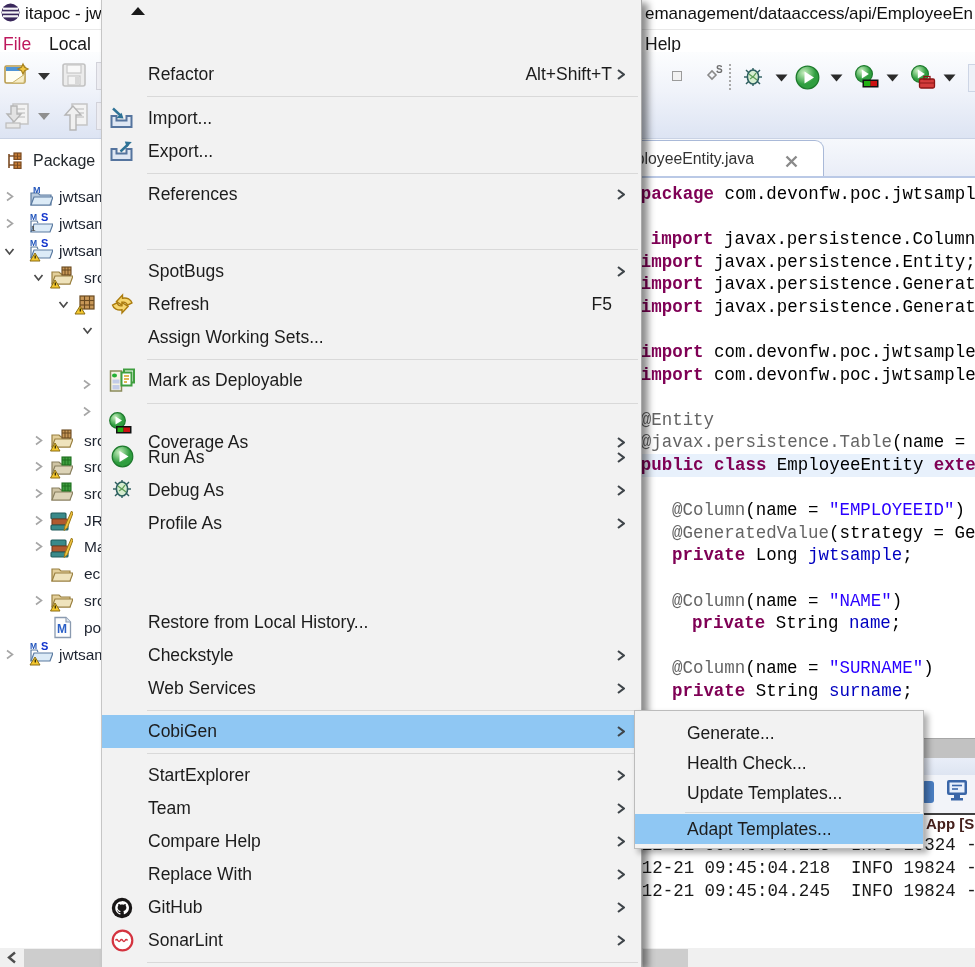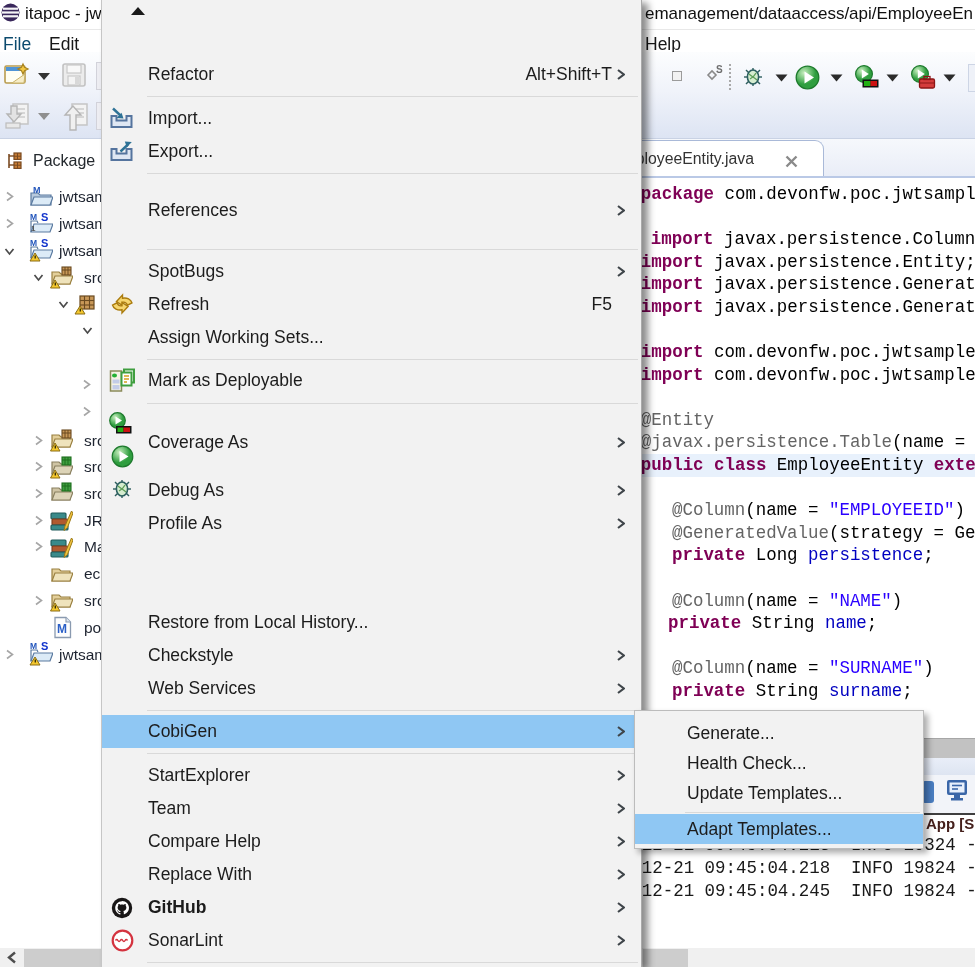--- a/index.html
+++ b/index.html
@@ -31,22 +31,22 @@
   <circle cx="9.5" cy="9.5" r="9" fill="#39275b"></circle>
   <rect x="2" y="4.6" width="15" height="2.2" fill="#ffffff" opacity="0.95"></rect>
   <rect x="1" y="8.4" width="17" height="2.2" fill="#ffffff" opacity="0.95"></rect>
   <rect x="2" y="12.2" width="15" height="2.2" fill="#ffffff" opacity="0.95"></rect>
 </svg>
 <div class="abs" style="left:25px;top:4px;font-size:17px;color:#101010;white-space:nowrap;">itapoc - jwtsample/src/main/java/com/devonfw</div>
 <div class="abs" style="left:645px;top:4px;width:330px;overflow:hidden;font-size:17px;color:#101010;white-space:nowrap;">emanagement/dataaccess/api/EmployeeEn</div>
 <div class="abs" style="left:0;top:29px;width:975px;height:1px;background:#e8e8e8;"></div>
 
 <div class="abs" style="left:0;top:30px;width:975px;height:22px;background:#ffffff;"></div>
-<div class="abs" style="left:3px;top:34px;font-size:17.5px;color:#0c4a6e;">File</div>
-<div class="abs" style="left:49px;top:34px;font-size:17.5px;color:#181818;">Edit</div>
+<div class="abs" style="left:3px;top:34px;font-size:17.5px;color:#be185d;">File</div>
+<div class="abs" style="left:49px;top:34px;font-size:17.5px;color:#181818;">Local</div>
 <div class="abs" style="left:645px;top:34px;font-size:17.5px;color:#181818;">Help</div>
 
 <div class="abs" style="left:0;top:52px;width:975px;height:86px;
      background:linear-gradient(#fcfdfe,#f0f3fa 45%,#dde4f3);border-bottom:1px solid #c9d2e4;"></div>
 
 <svg class="abs" style="left:4px;top:62px;" width="26" height="27" viewBox="0 0 26 27">
   <rect x="1" y="4" width="20" height="17" rx="1.5" fill="#fffef2" stroke="#b89b4e" stroke-width="1.6"></rect>
   <rect x="2" y="5" width="18" height="4" fill="#4f94d6"></rect>
   <path d="M21 12 L8 21 L20 21 Z" fill="#f7edc8" stroke="#c9b36a" stroke-width="1"></path>
   <g transform="translate(19,7)">
@@ -362,23 +362,23 @@
   <div class="mono codeline" style="left:640.8px;top:250.5px;"><span class="kw">import</span> javax.persistence.Entity;</div>
   <div class="mono codeline" style="left:640.8px;top:273.1px;"><span class="kw">import</span> javax.persistence.GeneratedValue;</div>
   <div class="mono codeline" style="left:640.8px;top:295.7px;"><span class="kw">import</span> javax.persistence.GenerationType;</div>
   <div class="mono codeline" style="left:640.8px;top:340.9px;"><span class="kw">import</span> com.devonfw.poc.jwtsample.employeemanagement.common.api.Employee;</div>
   <div class="mono codeline" style="left:640.8px;top:363.5px;"><span class="kw">import</span> com.devonfw.poc.jwtsample.general.dataaccess.api.ApplicationPersistenceEntity;</div>
   <div class="mono codeline" style="left:640.8px;top:408.7px;"><span class="ann">@Entity</span></div>
   <div class="mono codeline" style="left:640.8px;top:431.3px;"><span class="ann">@javax.persistence.Table</span>(name = )</div>
   <div class="mono codeline" style="left:640.8px;top:453.9px;"><span class="kw">public</span> <span class="kw">class</span> EmployeeEntity <span class="kw">extends</span> ApplicationPersistenceEntity  Employee {</div>
   <div class="mono codeline" style="left:672px;top:499.1px;"><span class="ann">@Column</span>(name = <span class="str">"EMPLOYEEID"</span>)</div>
   <div class="mono codeline" style="left:672px;top:521.7px;"><span class="ann">@GeneratedValue</span>(strategy = GenerationType.IDENTITY)</div>
-  <div class="mono codeline" style="left:672px;top:544.3px;"><span class="kw">private</span> Long <span class="fld">persistence</span>;</div>
+  <div class="mono codeline" style="left:672px;top:544.3px;"><span class="kw">private</span> Long <span class="fld">jwtsample</span>;</div>
   <div class="mono codeline" style="left:672px;top:589.5px;"><span class="ann">@Column</span>(name = <span class="str">"NAME"</span>)</div>
-  <div class="mono codeline" style="left:668px;top:612.1px;"><span class="kw">private</span> String <span class="fld">name</span>;</div>
+  <div class="mono codeline" style="left:692px;top:612.1px;"><span class="kw">private</span> String <span class="fld">name</span>;</div>
   <div class="mono codeline" style="left:672px;top:657.3px;"><span class="ann">@Column</span>(name = <span class="str">"SURNAME"</span>)</div>
   <div class="mono codeline" style="left:672px;top:679.9px;"><span class="kw">private</span> String <span class="fld">surname</span>;</div>
 </div>
 
 <div class="abs" style="left:400px;top:737.5px;width:575px;height:20px;background:#c2c2c2;border-top:1px solid #a6a6a6;"></div>
 
 <div class="abs" style="left:400px;top:757.5px;width:575px;height:18px;background:linear-gradient(#e9eef8,#dde4f1);"></div>
 <div class="abs" style="left:400px;top:775px;width:575px;height:38px;background:#f2f4f9;"></div>
 <div class="abs" style="left:922px;top:781px;width:12px;height:22px;background:#4a7ec2;border-radius:3px;"></div>
 <svg class="abs" style="left:945px;top:778px;" width="24" height="25" viewBox="0 0 24 25">
@@ -413,21 +413,21 @@
       </svg>
     </div>
   <div class="msep" style="top:96px;"></div>
   <div class="mi" style="top:101.5px;">
       <span class="lbl">Import...</span>
     </div>
   <div class="mi" style="top:134.5px;">
       <span class="lbl">Export...</span>
     </div>
   <div class="msep" style="top:172.5px;"></div>
-  <div class="mi" style="top:178px;margin-top:16px;">
+  <div class="mi" style="top:178px;">
       <span class="lbl">References</span>
       <svg class="arr" width="8" height="11">
         <polyline points="1,1 6.8,5.5 1,10" stroke="#3f454a" stroke-width="2.1" fill="none"></polyline>
       </svg>
     </div>
   <div class="msep" style="top:249px;"></div>
   <div class="mi" style="top:254.5px;">
       <span class="lbl">SpotBugs</span>
       <svg class="arr" width="8" height="11">
         <polyline points="1,1 6.8,5.5 1,10" stroke="#3f454a" stroke-width="2.1" fill="none"></polyline>
@@ -444,20 +444,26 @@
   <div class="mi" style="top:364px;">
       <span class="lbl">Mark as Deployable</span>
     </div>
   <div class="msep" style="top:402.5px;"></div>
   <div class="mi" style="top:426px;">
       <span class="lbl">Coverage As</span>
       <svg class="arr" width="8" height="11">
         <polyline points="1,1 6.8,5.5 1,10" stroke="#3f454a" stroke-width="2.1" fill="none"></polyline>
       </svg>
     </div>
+  <div class="mi" style="top:440.5px;">
+      <span class="lbl">Run As</span>
+      <svg class="arr" width="8" height="11">
+        <polyline points="1,1 6.8,5.5 1,10" stroke="#3f454a" stroke-width="2.1" fill="none"></polyline>
+      </svg>
+    </div>
   <div class="mi" style="top:473.5px;">
       <span class="lbl">Debug As</span>
       <svg class="arr" width="8" height="11">
         <polyline points="1,1 6.8,5.5 1,10" stroke="#3f454a" stroke-width="2.1" fill="none"></polyline>
       </svg>
     </div>
   <div class="mi" style="top:506.5px;">
       <span class="lbl">Profile As</span>
       <svg class="arr" width="8" height="11">
         <polyline points="1,1 6.8,5.5 1,10" stroke="#3f454a" stroke-width="2.1" fill="none"></polyline>
@@ -503,21 +509,21 @@
       <svg class="arr" width="8" height="11">
         <polyline points="1,1 6.8,5.5 1,10" stroke="#3f454a" stroke-width="2.1" fill="none"></polyline>
       </svg>
     </div>
   <div class="mi" style="top:857.5px;">
       <span class="lbl">Replace With</span>
       <svg class="arr" width="8" height="11">
         <polyline points="1,1 6.8,5.5 1,10" stroke="#3f454a" stroke-width="2.1" fill="none"></polyline>
       </svg>
     </div>
-  <div class="mi" style="top:890.5px;font-weight:bold;">
+  <div class="mi" style="top:890.5px;">
       <span class="lbl">GitHub</span>
       <svg class="arr" width="8" height="11">
         <polyline points="1,1 6.8,5.5 1,10" stroke="#3f454a" stroke-width="2.1" fill="none"></polyline>
       </svg>
     </div>
   <div class="mi" style="top:923.5px;">
       <span class="lbl">SonarLint</span>
       <svg class="arr" width="8" height="11">
         <polyline points="1,1 6.8,5.5 1,10" stroke="#3f454a" stroke-width="2.1" fill="none"></polyline>
       </svg>

